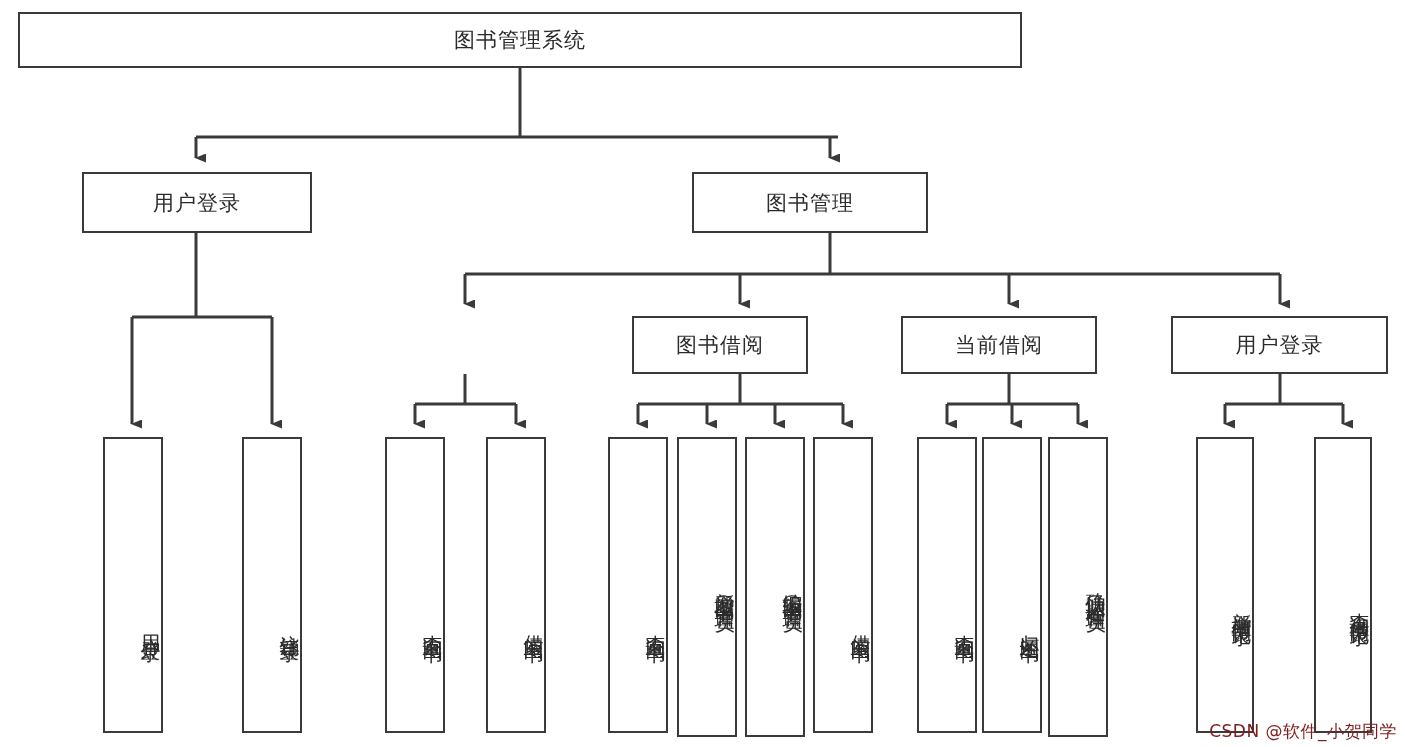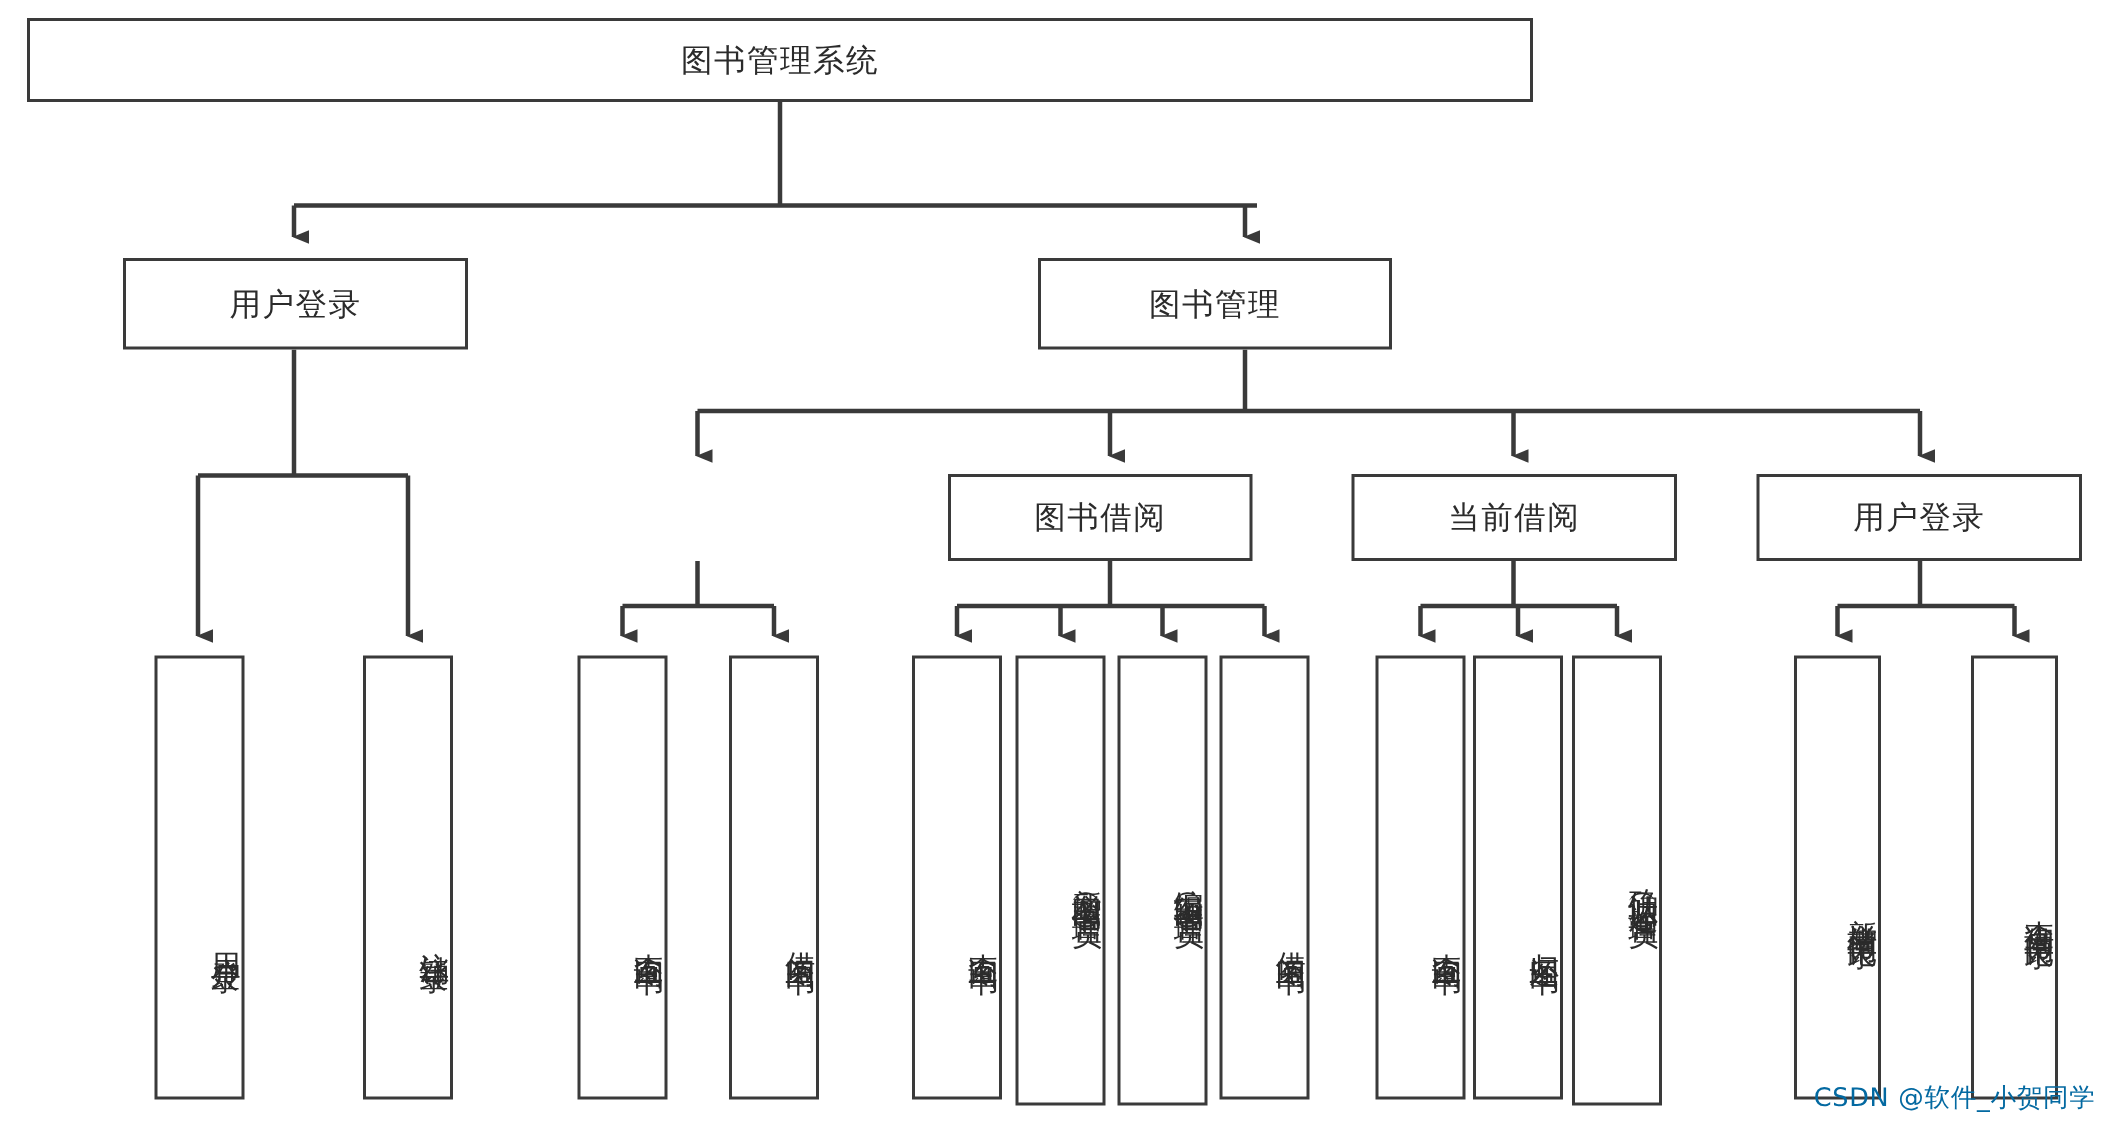--- a/index.html
+++ b/index.html
@@ -44,21 +44,21 @@
     left:0; top:0;
     width:1405px;
     height:747px;
     pointer-events:none;
   }
   .watermark{
     position:absolute;
     right:8px;
     bottom:4px;
     font-size:17px;
-    color:#0369a1;
+    color:#7f1d1d;
     letter-spacing:0.5px;
     white-space:nowrap;
   }
 </style>
 </head>
 <body>
 
 <div id="canvas">
 
   <svg class="links" viewBox="0 0 1405 747">
@@ -115,24 +115,24 @@
     <span>图书管理系统</span>
   </div>
 
   <div class="node horiz" style="left:82px; top:172px; width:230px; height:61px;">
     <span>用户登录</span>
   </div>
   <div class="node horiz" style="left:692px; top:172px; width:236px; height:61px;">
     <span>图书管理</span>
   </div>
 
-  <div class="node horiz" style="left:632px; top:316px; width:203px; height:58px;">
+  <div class="node horiz" style="left:632px; top:316px; width:176px; height:58px;">
     <span>图书借阅</span>
   </div>
-  <div class="node horiz" style="left:901px; top:316px; width:217px; height:58px;">
+  <div class="node horiz" style="left:901px; top:316px; width:196px; height:58px;">
     <span>当前借阅</span>
   </div>
   <div class="node horiz" style="left:1171px; top:316px; width:217px; height:58px;">
     <span>用户登录</span>
   </div>
 
   <div class="node vert" style="left:103px; top:437px; width:60px; height:296px; padding-top:80px;">
     <span>用户登录</span>
   </div>
   <div class="node vert" style="left:242px; top:437px; width:60px; height:296px; padding-top:80px;">

